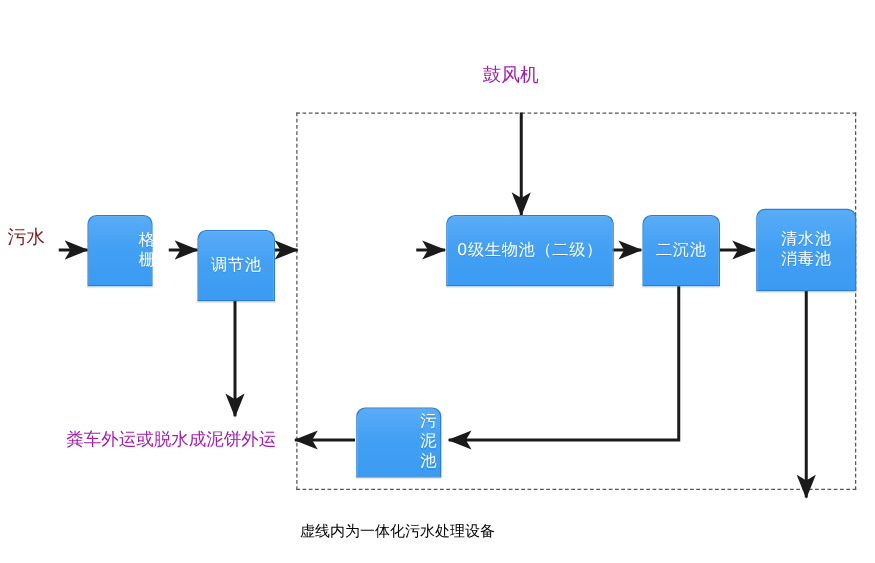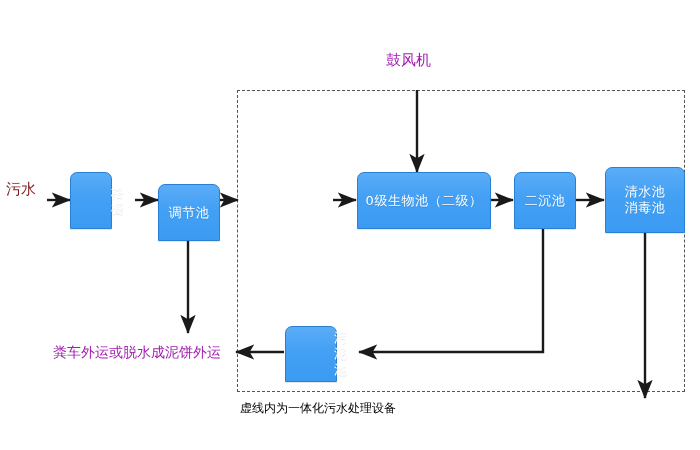--- a/index.html
+++ b/index.html
@@ -54,20 +54,21 @@
     line-height: 18px;
     white-space: nowrap;
   }
   .ext-label.blue  { color: #a21caf; }
   .ext-label.black { color: #7f1d1d; }
   .caption {
     position: absolute;
     font-size: 12px;
     color: #000000;
     white-space: nowrap;
+    margin-top: 17px;
   }
   .dashed-box {
     position: absolute;
     box-sizing: border-box;
     border: 1.5px dashed #555555;
     background: transparent;
   }
 </style>
 </head>
 <body>
@@ -101,21 +102,21 @@
       <path d="M188,229 L188,333"></path>
 
       <path d="M645,232 L645,398"></path>
 
       <path d="M543,229 L543,352 L359,352"></path>
 
       <path d="M284,352 L236,352"></path>
     </g>
   </svg>
 
-  <div class="node" style="left:70px; top:172px; width:42px; height:57px;padding-left:40px;">
+  <div class="node" style="left:70px; top:172px; width:52px; height:57px;padding-left:40px;">
     <span class="node-label">格栅</span>
   </div>
 
   <div class="node" style="left:158px; top:172px; width:62px; height:57px;margin-top:12px;">
     <span class="node-label">调节池</span>
   </div>
 
 
   <div class="node" style="left:357px; top:172px; width:134px; height:57px;">
     <span class="node-label">0级生物池（二级）</span>
@@ -123,21 +124,21 @@
 
   <div class="node" style="left:605px; top:167px; width:80px; height:66px;">
     <span class="node-label">清水池
 消毒池</span>
   </div>
 
   <div class="node" style="left:514px; top:172px; width:62px; height:57px;">
     <span class="node-label">二沉池</span>
   </div>
 
-  <div class="node" style="left:285px; top:326px; width:52px; height:56px;padding-left:48px;">
+  <div class="node" style="left:285px; top:326px; width:68px; height:56px;padding-left:48px;">
     <span class="node-label">污泥池</span>
   </div>
 
   <div class="ext-label black" style="left:6px; top:180px;">
     <span>污水</span>
   </div>
 
   <div class="ext-label blue" style="left:386px; top:51px;">
     <span>鼓风机</span>
   </div>

